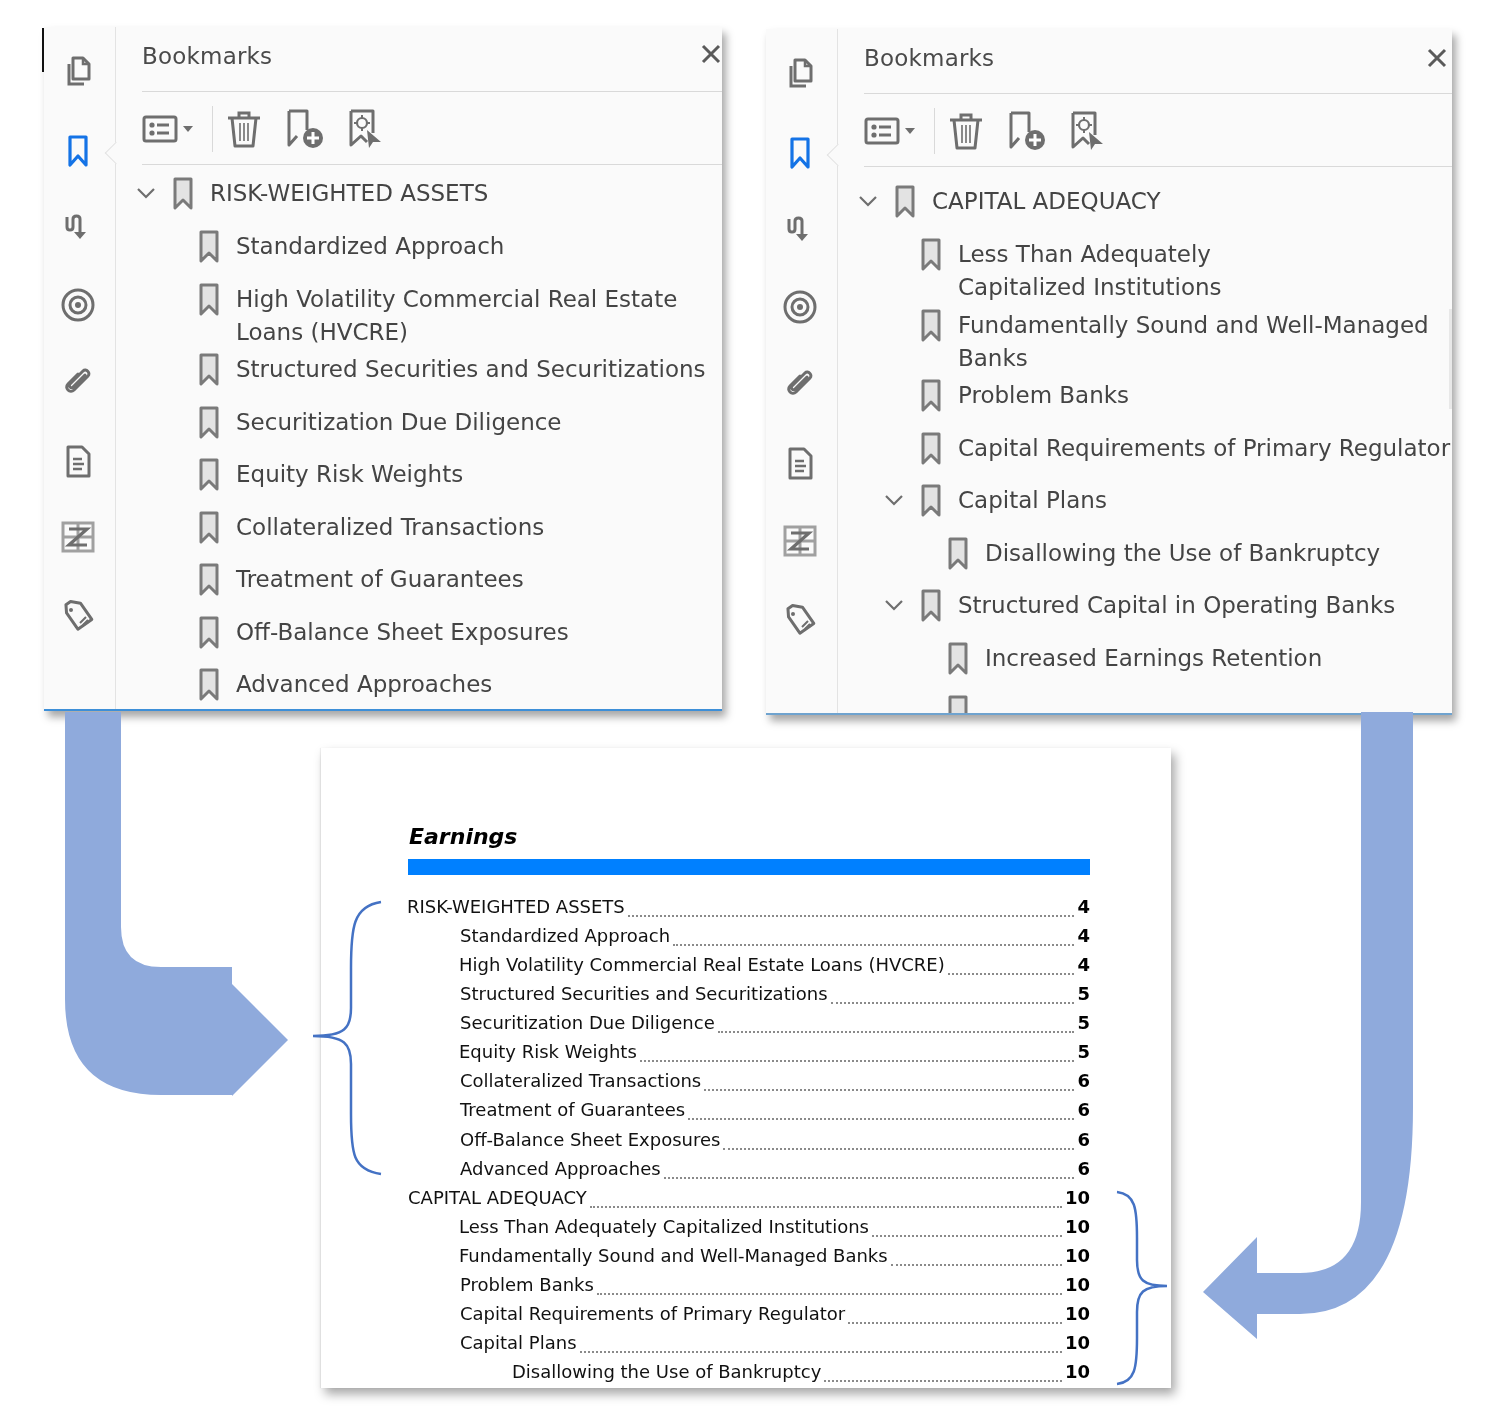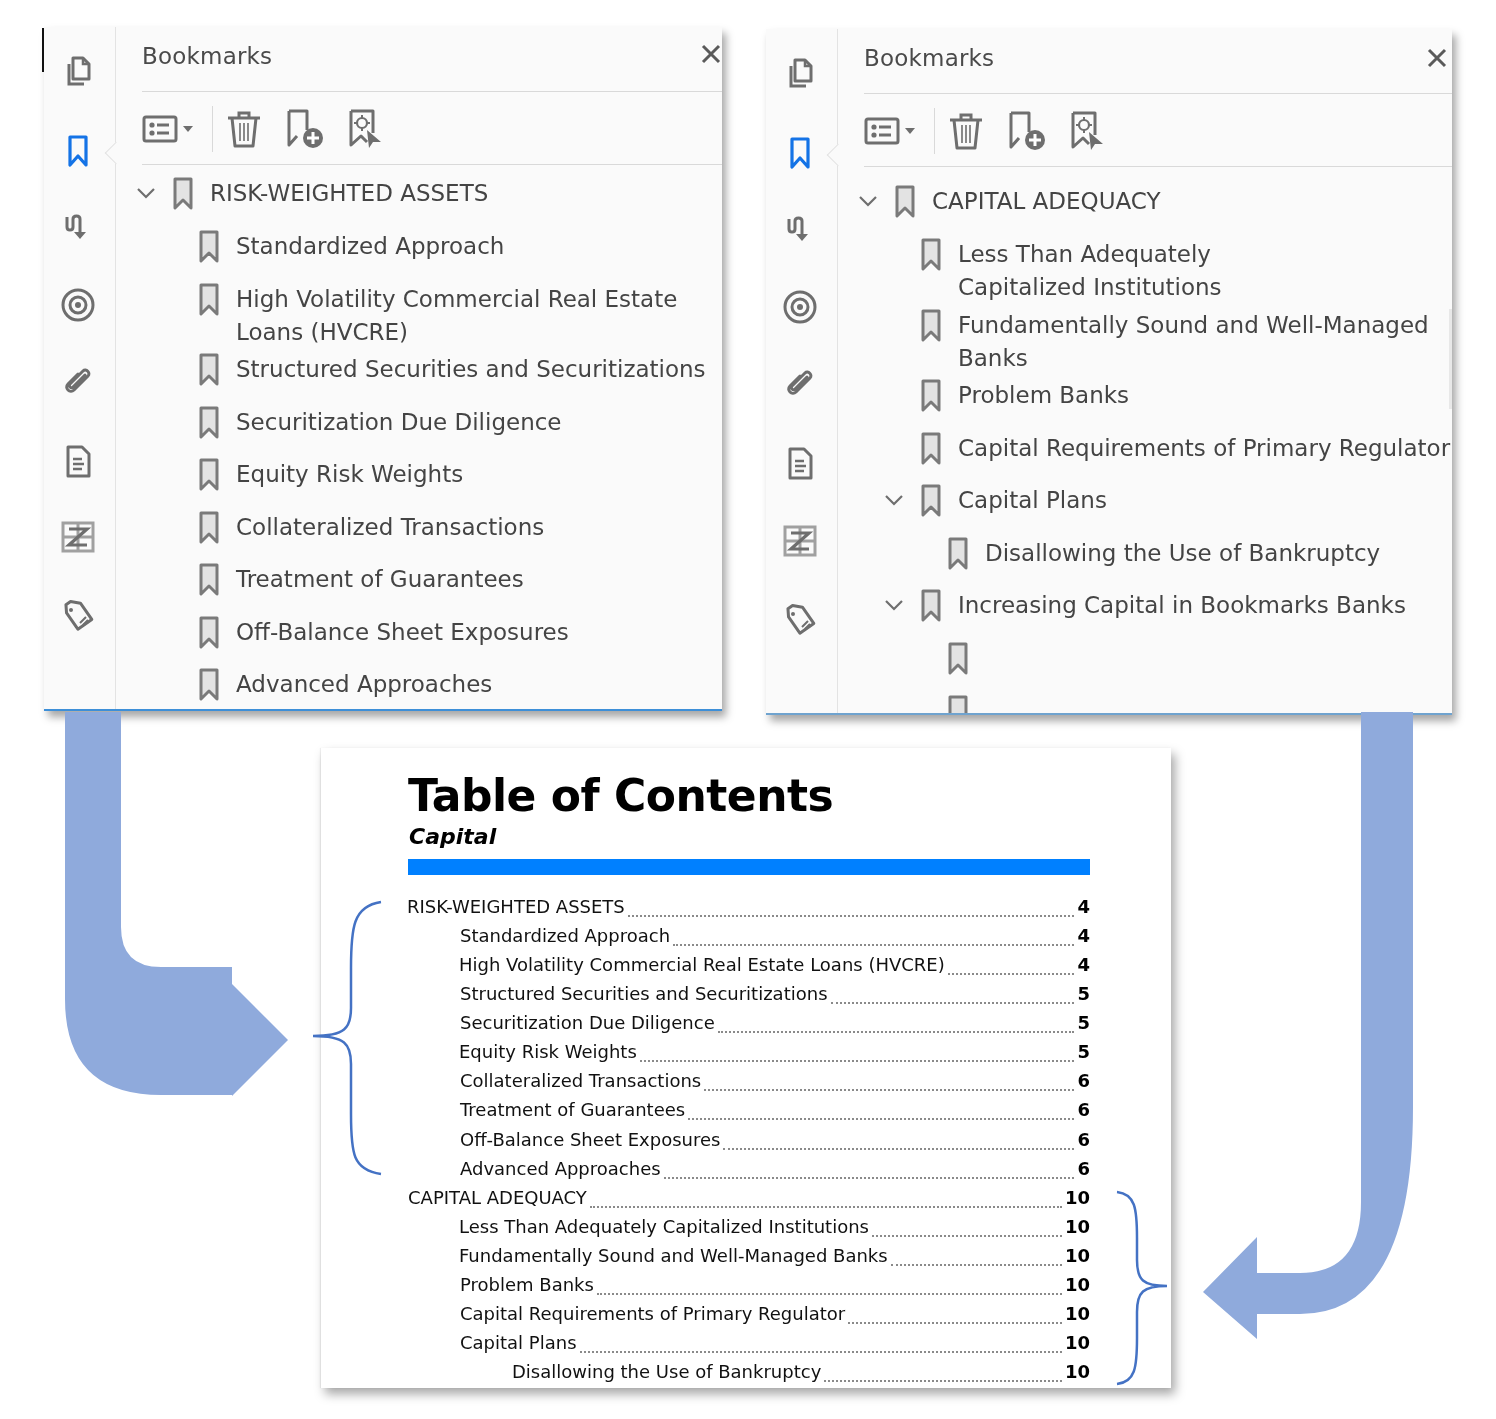--- a/index.html
+++ b/index.html
@@ -414,46 +414,46 @@
           </svg>
         <span class="lbl" style="white-space:nowrap">Disallowing the Use of Bankruptcy</span>
       </div>
       <div class="node" style="left:44px;top:404px;width:580px">
         <svg class="chev" style="left:0" viewBox="0 0 24 24">
             <path d="M4 8l8 8 8-8" fill="none" stroke="#6e6e6e" stroke-width="2.2"></path>
           </svg>
         <svg class="bm" style="margin-left:38px" viewBox="0 0 22 34">
             <path d="M3 2h16v29l-8-8-8 8z" fill="#e3e3e3" stroke="#7a7a7a" stroke-width="3" stroke-linejoin="round"></path>
           </svg>
-        <span class="lbl" style="white-space:nowrap">Increasing Capital in Bookmarks Banks</span>
+        <span class="lbl" style="white-space:nowrap">Structured Capital in Operating Banks</span>
       </div>
       <div class="node" style="left:109px;top:457px;width:540px">
         <svg class="bm" viewBox="0 0 22 34">
             <path d="M3 2h16v29l-8-8-8 8z" fill="#e3e3e3" stroke="#7a7a7a" stroke-width="3" stroke-linejoin="round"></path>
           </svg>
+        <span class="lbl" style="white-space:nowrap">Increased Earnings Retention</span>
       </div>
       <div class="node" style="left:109px;top:510px;width:540px">
         <svg class="bm" viewBox="0 0 22 34">
             <path d="M3 2h16v29l-8-8-8 8z" fill="#e3e3e3" stroke="#7a7a7a" stroke-width="3" stroke-linejoin="round"></path>
           </svg>
       </div>
     </div>
   </div>
 </div>
 
 <svg class="arrow" style="left:60px;top:712px" width="240" height="390" viewBox="0 0 240 390">
   <path d="M5 0 H61 V215 Q61 255 101 255 H172 V272 L228 328 L172 384 V383 H101 Q5 383 5 287 Z" fill="#8faadc"></path>
 </svg>
 <svg class="arrow" style="left:1200px;top:712px" width="220" height="630" viewBox="0 0 220 630">
   <path d="M161 0 H213 V395 Q213 602 100 602 H57 V627 L3 580 L57 525 V561 H100 Q161 561 161 490 Z" fill="#8faadc"></path>
 </svg>
 
 <div class="page">
-  <div class="toc-title">Table of Contents</div>
-  <div class="toc-sub">Capital</div>
+  <div class="toc-sub">Earnings</div>
   <div class="toc-bar"></div>
 
   <div class="toc-list">
     <div class="toc-row" style="left:86px;top:0px;width:683px">
         <span class="t">RISK-WEIGHTED ASSETS</span>
         <span class="dots"></span>
         <span class="pg">4</span>
       </div>
     <div class="toc-row" style="left:139px;top:29px;width:630px">
         <span class="t">Standardized Approach</span>

